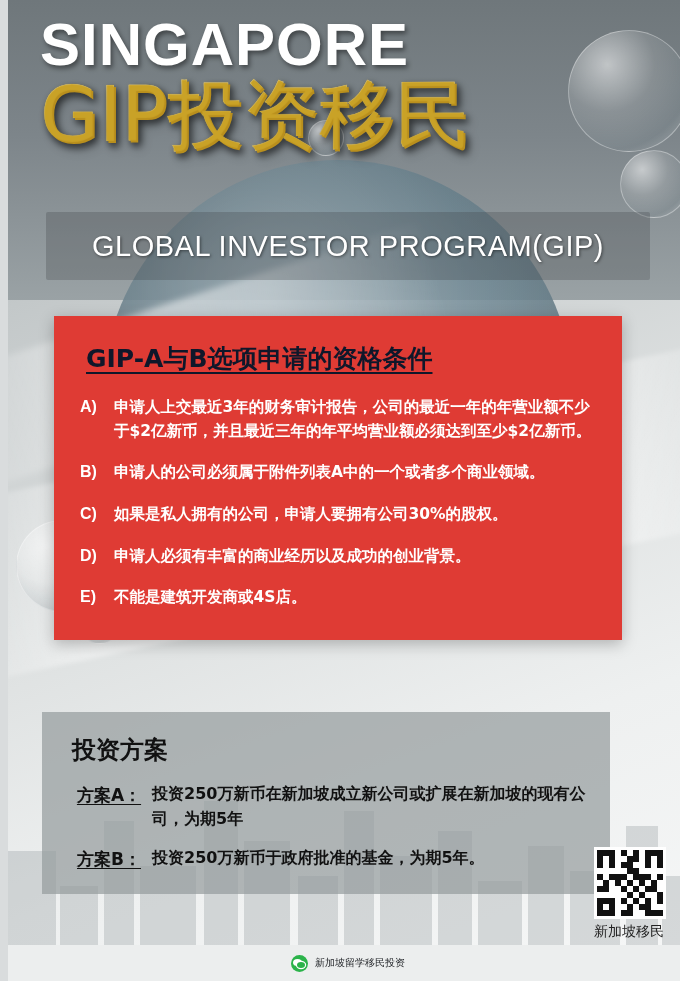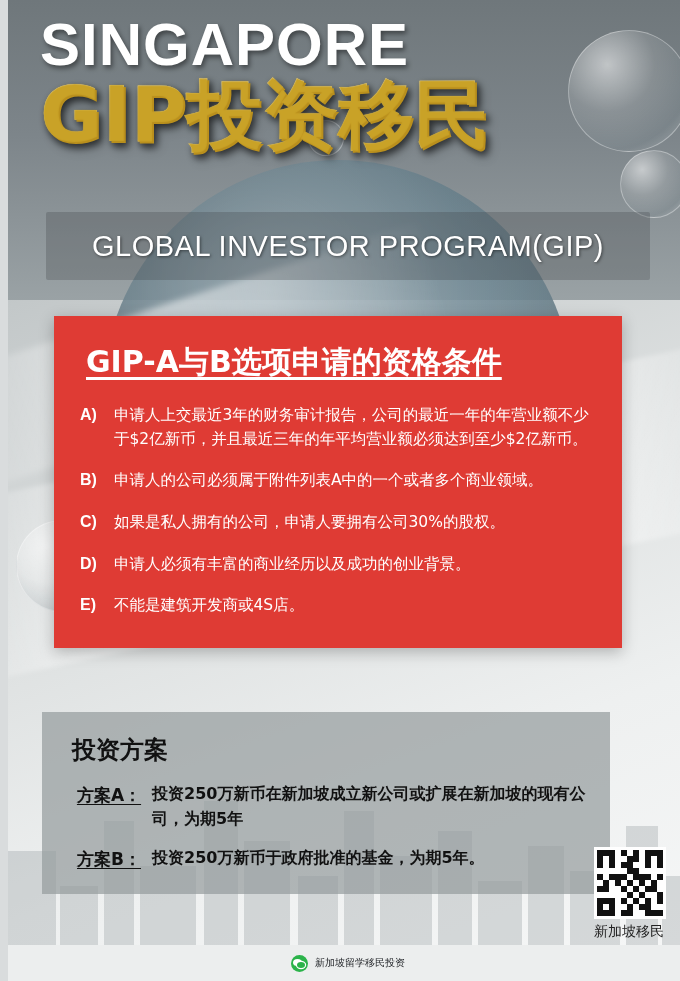--- a/index.html
+++ b/index.html
@@ -99,21 +99,21 @@
     font-weight: bold;
     letter-spacing: 1px;
     color: #ffffff;
     line-height: 1.02;
     text-shadow: 2px 3px 5px rgba(0,0,0,0.45);
     margin: 0;
   }
   .title-cn {
     font-family: "DejaVu Sans", sans-serif;
     font-size: 76px;
-    font-weight: bold;
+    font-weight: normal;
     line-height: 1.0;
     margin: 2px 0 0 0;
     color: #fdf6d9;
     text-shadow:
       0 0 1px #c9a227,
       2px 2px 0 #b98f1d,
       4px 5px 8px rgba(0,0,0,0.45);
     background: linear-gradient(180deg, #fffdf2 0%, #f7e9a8 45%, #e2c368 70%, #fdf8e2 100%);
     -webkit-background-clip: text;
     background-clip: text;
@@ -145,23 +145,23 @@
     position: absolute;
     left: 46px; top: 316px;
     width: 568px;
     padding: 22px 26px 26px 26px;
     background: #df3b34;
     box-shadow: 0 4px 14px rgba(0,0,0,0.25);
     box-sizing: border-box;
   }
   .red-title {
     font-family: "DejaVu Sans", sans-serif;
-    font-size: 30px;
-    font-weight: bold;
-    color: #ffffff;
+    font-size: 25px;
+    font-weight: bold;
+    color: #0f172a;
     text-decoration: underline;
     text-underline-offset: 5px;
     margin: 4px 0 20px 6px;
   }
   .red-list {
     margin: 0;
     padding: 0;
     list-style: none;
   }
   .red-item {
@@ -174,21 +174,21 @@
     flex: 0 0 34px;
     font-family: "Liberation Sans", sans-serif;
     font-size: 16px;
     font-weight: bold;
     color: #ffffff;
     line-height: 1.55;
   }
   .red-text {
     flex: 1;
     font-size: 15.5px;
-    font-weight: normal;
+    font-weight: bold;
     color: #ffffff;
     line-height: 1.55;
   }
 
   
   .grey-panel {
     position: absolute;
     left: 34px; top: 712px;
     width: 568px;
     padding: 20px 24px 22px 24px;

